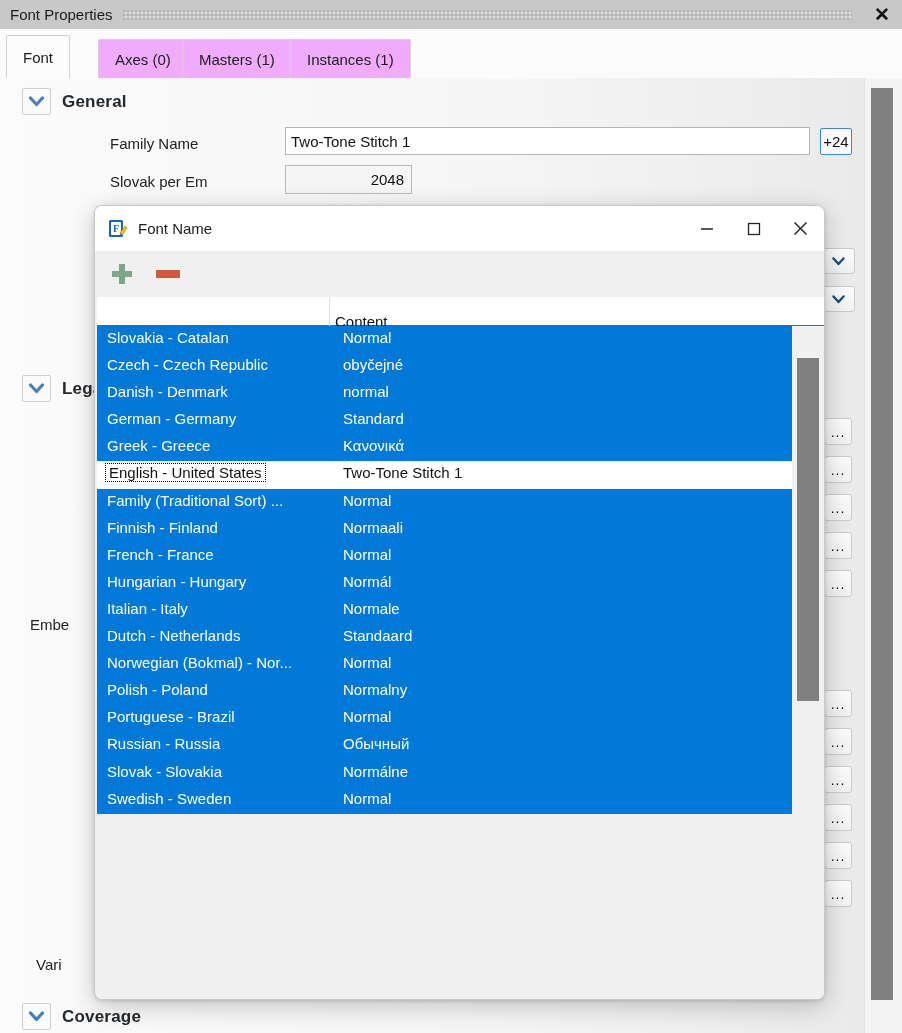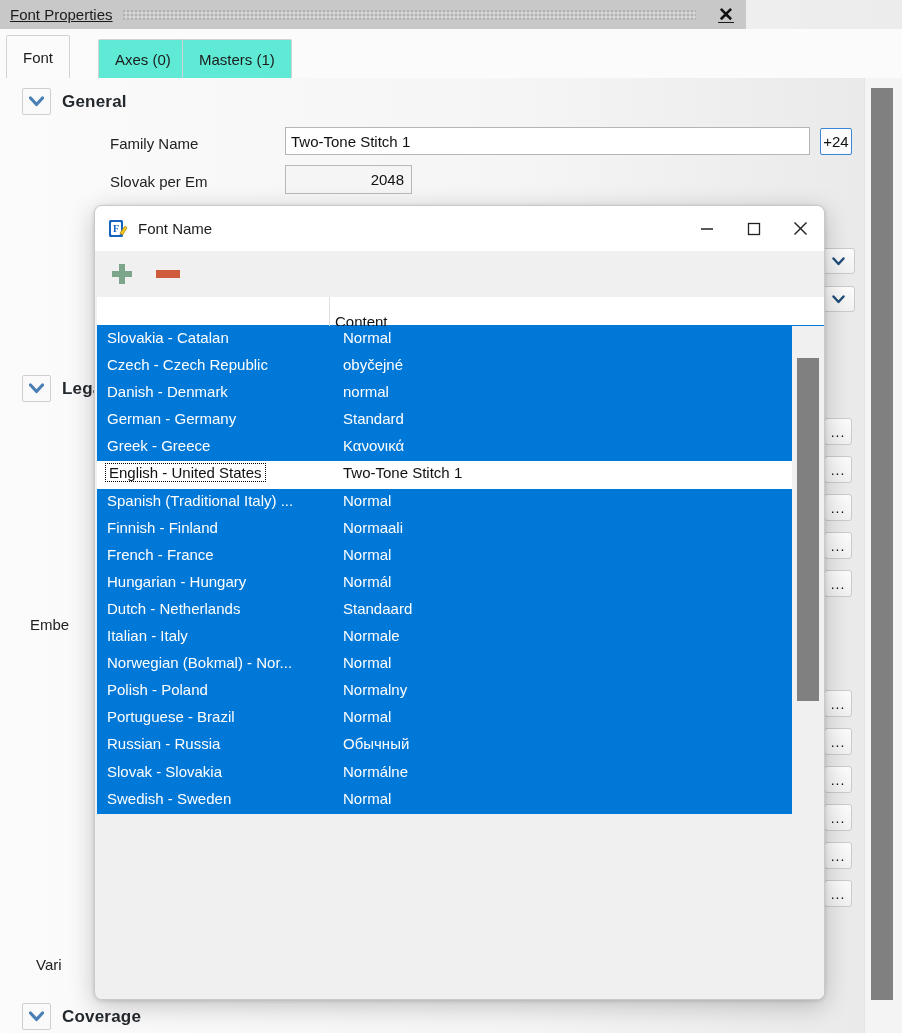--- a/index.html
+++ b/index.html
@@ -22,25 +22,24 @@
   #app-window {
     position: absolute;
     left: 0; top: 0;
     width: 902px; height: 1033px;
     background: linear-gradient(to right, #f7f7f7 0%, #f2f2f2 55%, #ececec 100%);
   }
 
   #app-titlebar {
     position: absolute;
     left: 0; top: 0;
-    width: 746px; height: 29px;
+    width: 902px; height: 29px;
     background: #c8c8c8;
     display: flex;
     align-items: center;
-    text-decoration: underline;
   }
   #app-titlebar .title {
     margin-left: 10px;
     font-size: 15px;
     color: #1c1c1c;
     white-space: nowrap;
   }
   #app-titlebar .gripper {
     flex: 1;
     height: 10px;
@@ -67,21 +66,21 @@
     border-bottom: 1px solid #d7d7d7;
   }
   .tab {
     position: absolute;
     top: 10px;
     height: 39px;
     padding: 0 16px;
     display: flex; align-items: center;
     font-size: 15px;
     color: #1c1c1c;
-    background: #5eead4;
+    background: #f0abfc;
     border: 1px solid #d2d2d2;
     border-bottom: none;
     border-radius: 2px 2px 0 0;
     box-sizing: border-box;
     white-space: nowrap;
     cursor: pointer;
   }
   .tab.active {
     background: #fbfbfb;
     top: 6px;
@@ -344,20 +343,21 @@
   <div id="app-titlebar">
     <span class="title">Font Properties</span>
     <span class="gripper"></span>
     <span class="closebtn">✕</span>
   </div>
 
   <div id="tabstrip">
     <div class="tab active" style="left:6px;">Font</div>
     <div class="tab" style="left:98px;">Axes (0)</div>
     <div class="tab" style="left:182px;">Masters (1)</div>
+    <div class="tab" style="left:290px;">Instances (1)</div>
   </div>
 
   <div id="app-content">
 
     <div class="section-header" style="left:22px; top:10px;">
       <span class="chev-box">
         <svg width="15" height="11" viewBox="0 0 15 11">
             <path d="M1.5 2 L7.5 8.5 L13.5 2" stroke="#4a7fb5" stroke-width="3.2" fill="none" stroke-linecap="round" stroke-linejoin="round"></path>
           </svg>
       </span>
@@ -493,44 +493,44 @@
         </div>
       <div class="row">
           <span class="lang">Greek - Greece</span>
           <span class="content">Κανονικά</span>
         </div>
       <div class="row focused">
           <span class="lang">English - United States</span>
           <span class="content">Two-Tone Stitch 1</span>
         </div>
       <div class="row">
-          <span class="lang">Spanish (Traditional Italy) ...</span>
+          <span class="lang">Family (Traditional Sort) ...</span>
           <span class="content">Normal</span>
         </div>
       <div class="row">
           <span class="lang">Finnish - Finland</span>
           <span class="content">Normaali</span>
         </div>
       <div class="row">
           <span class="lang">French - France</span>
           <span class="content">Normal</span>
         </div>
       <div class="row">
           <span class="lang">Hungarian - Hungary</span>
           <span class="content">Normál</span>
         </div>
       <div class="row">
+          <span class="lang">Italian - Italy</span>
+          <span class="content">Normale</span>
+        </div>
+      <div class="row">
           <span class="lang">Dutch - Netherlands</span>
           <span class="content">Standaard</span>
         </div>
       <div class="row">
-          <span class="lang">Italian - Italy</span>
-          <span class="content">Normale</span>
-        </div>
-      <div class="row">
           <span class="lang">Norwegian (Bokmal) - Nor...</span>
           <span class="content">Normal</span>
         </div>
       <div class="row">
           <span class="lang">Polish - Poland</span>
           <span class="content">Normalny</span>
         </div>
       <div class="row">
           <span class="lang">Portuguese - Brazil</span>
           <span class="content">Normal</span>

